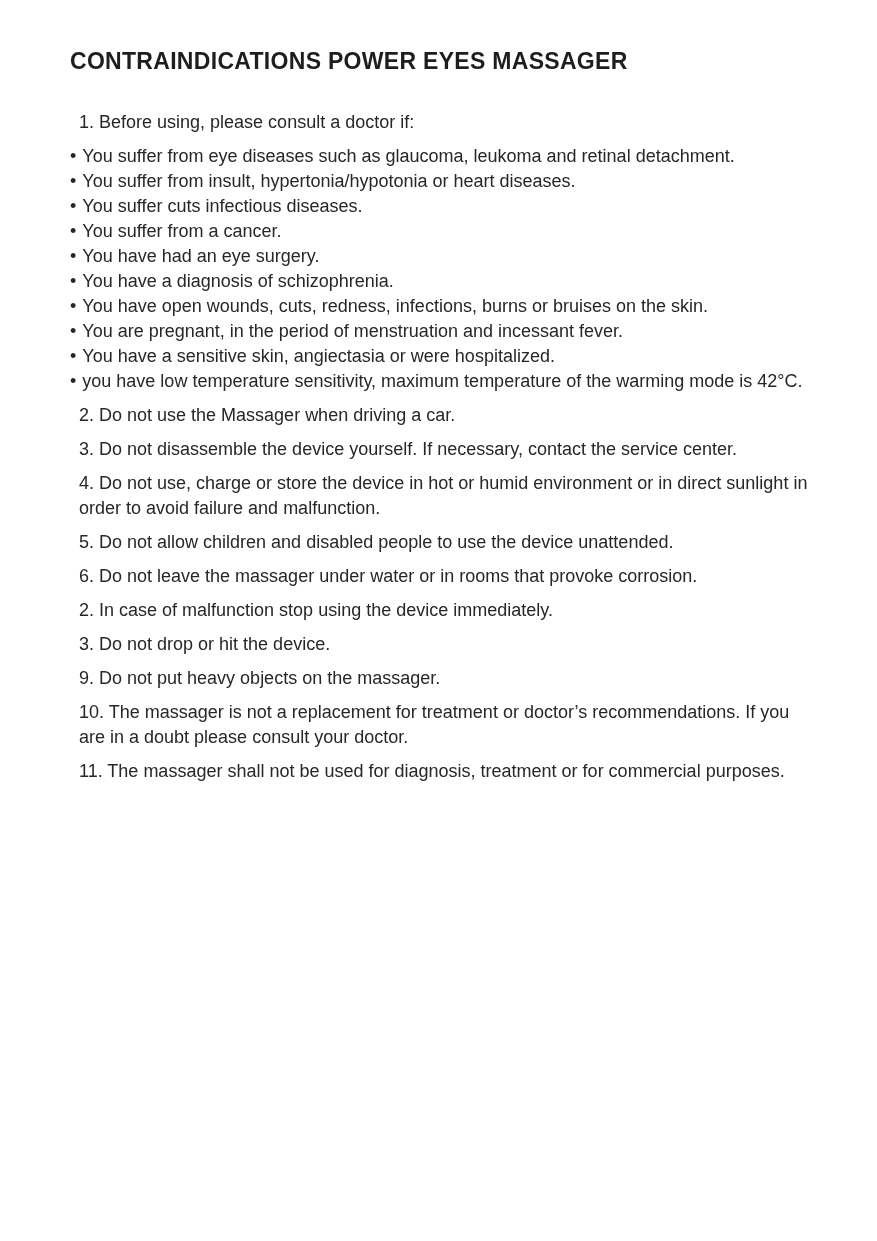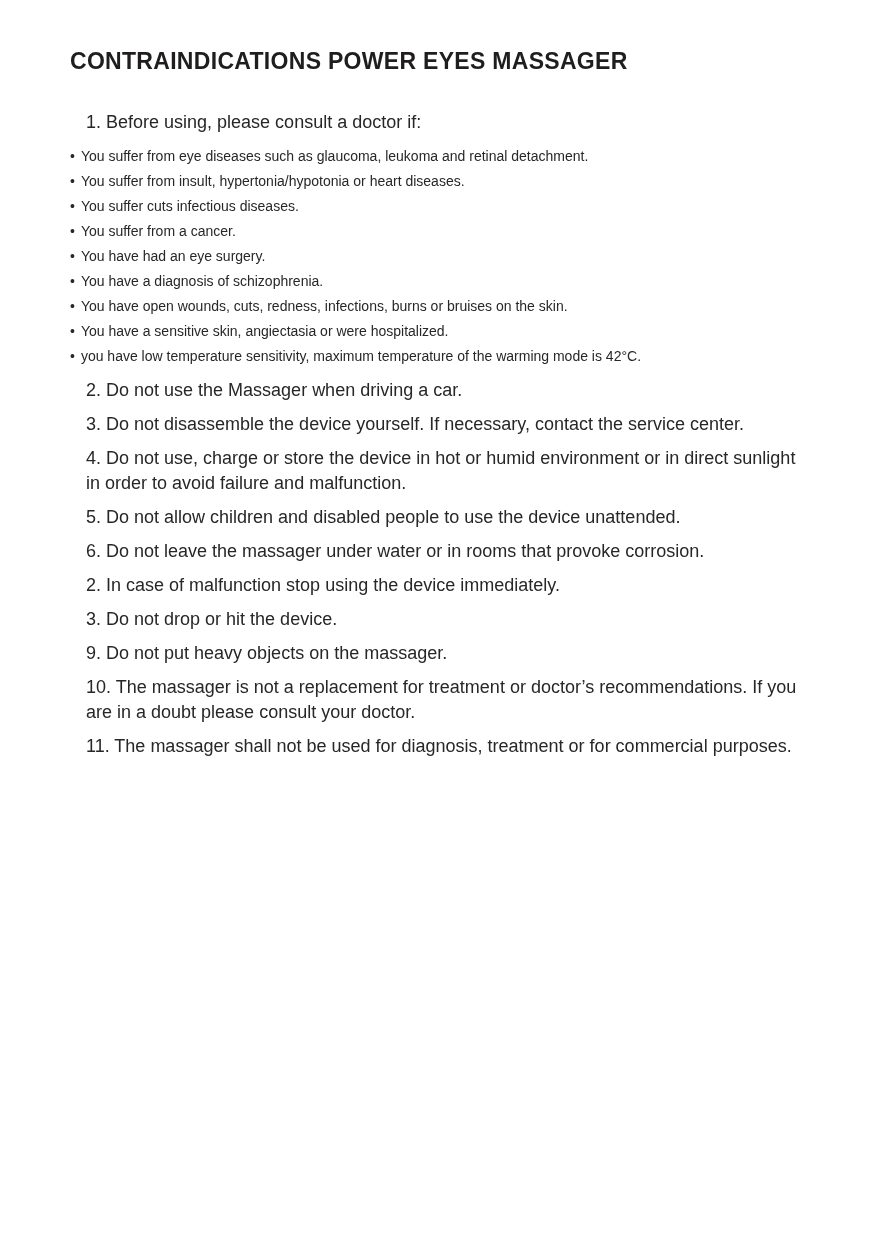--- a/index.html
+++ b/index.html
@@ -26,31 +26,31 @@
   }
   h1.doc-title {
     margin: 0 0 34px 0;
     font-size: 23px;
     font-weight: 700;
     letter-spacing: 0.3px;
     color: #1f1d1e;
     line-height: 1.2;
   }
   .para {
-    margin: 9px 16px;
+    margin: 9px 9px;
     font-size: 18px;
     line-height: 25px;
     color: #272727;
   }
   .bullet-list {
     margin: 9px 0;
   }
   .bullet {
     margin: 0;
-    font-size: 14px;
+    font-size: 18px;
     line-height: 25px;
     color: #272727;
   }
   .bullet .marker {
     margin-right: 6px;
   }
 </style>
 </head>
 <body>
 
@@ -62,20 +62,21 @@
     <p class="para">1. Before using, please consult a doctor if:</p>
 
     <div class="bullet-list">
       <p class="bullet"><span class="marker">•</span><span>You suffer from eye diseases such as glaucoma, leukoma and retinal detachment.</span></p>
       <p class="bullet"><span class="marker">•</span><span>You suffer from insult, hypertonia/hypotonia or heart diseases.</span></p>
       <p class="bullet"><span class="marker">•</span><span>You suffer cuts infectious diseases.</span></p>
       <p class="bullet"><span class="marker">•</span><span>You suffer from a cancer.</span></p>
       <p class="bullet"><span class="marker">•</span><span>You have had an eye surgery.</span></p>
       <p class="bullet"><span class="marker">•</span><span>You have a diagnosis of schizophrenia.</span></p>
       <p class="bullet"><span class="marker">•</span><span>You have open wounds, cuts, redness, infections, burns or bruises on the skin.</span></p>
+      <p class="bullet"><span class="marker">•</span><span>You are pregnant, in the period of menstruation and incessant fever.</span></p>
       <p class="bullet"><span class="marker">•</span><span>You have a sensitive skin, angiectasia or were hospitalized.</span></p>
       <p class="bullet"><span class="marker">•</span><span>you have low temperature sensitivity, maximum temperature of the warming mode is 42°C.</span></p>
     </div>
 
     <p class="para">2. Do not use the Massager when driving a car.</p>
     <p class="para">3. Do not disassemble the device yourself. If necessary, contact the service center.</p>
     <p class="para">4. Do not use, charge or store the device in hot or humid environment or in direct sunlight in order to avoid failure and malfunction.</p>
     <p class="para">5. Do not allow children and disabled people to use the device unattended.</p>
     <p class="para">6. Do not leave the massager under water or in rooms that provoke corrosion.</p>
     <p class="para">2. In case of malfunction stop using the device immediately.</p>

